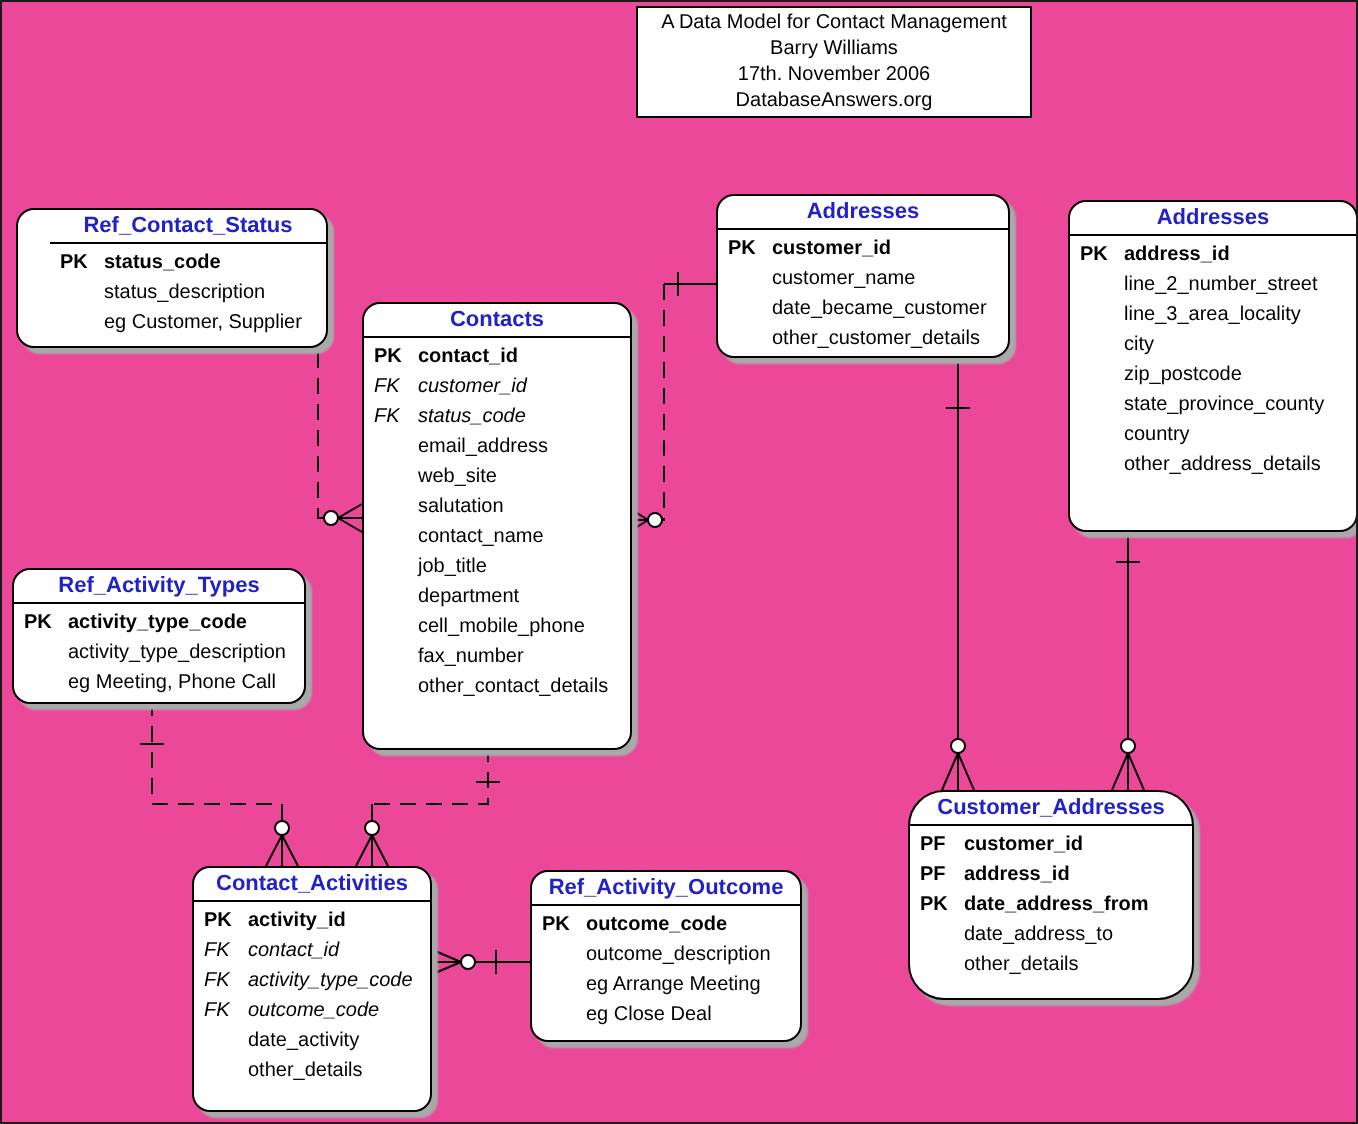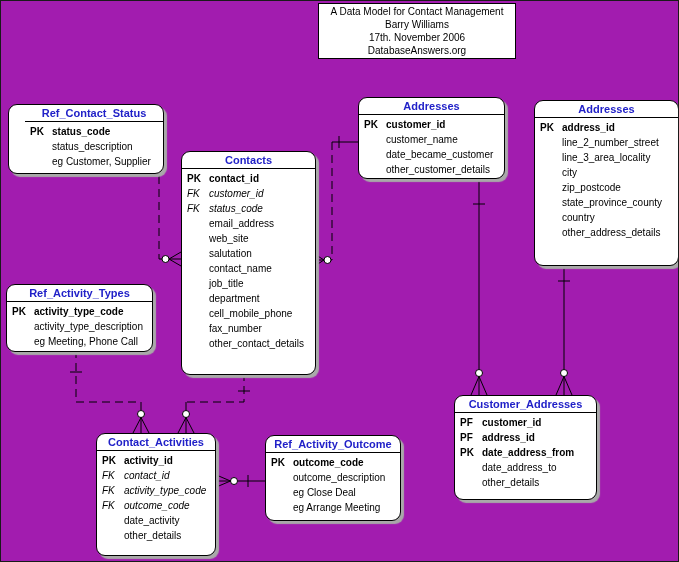--- a/index.html
+++ b/index.html
@@ -1,17 +1,17 @@
 <!DOCTYPE html>
 <html><head>
 <meta charset="utf-8">
 <style>
   html,body{margin:0;padding:0;background:#fff;}
   #canvas{
-    position:relative;width:677px;height:560px;background:#a21caf;
+    position:relative;width:677px;height:560px;background:#ec4899;
     border:1px solid #1a1a1a;
     font-family:"Liberation Sans", sans-serif;
     overflow:hidden;
   }
   
   .title-box{
     position:absolute;left:317px;top:2px;width:196px;height:54px;
     border:1px solid #000;background:#fff;
     display:flex;flex-direction:column;justify-content:center;
     text-align:center;font-size:10px;line-height:13px;color:#000;
@@ -335,31 +335,31 @@
           <span class="attr">outcome_code</span>
         </div>
 
         <div class="row s-plain">
           <span class="key"></span>
           <span class="attr">outcome_description</span>
         </div>
 
         <div class="row s-plain">
           <span class="key"></span>
+          <span class="attr">eg Arrange Meeting</span>
+        </div>
+
+        <div class="row s-plain">
+          <span class="key"></span>
           <span class="attr">eg Close Deal</span>
         </div>
-
-        <div class="row s-plain">
-          <span class="key"></span>
-          <span class="attr">eg Arrange Meeting</span>
-        </div>
-      </div>
-  </div>
-
-  <div class="entity" style="left:453px;top:394px;width:141px;height:103px;">
+      </div>
+  </div>
+
+  <div class="entity" style="left:453px;top:394px;width:141px;height:103px;border-radius:18px;">
     <div class="entity-title">Customer_Addresses</div>
     <div class="entity-rows">
 
         <div class="row s-pf">
           <span class="key">PF</span>
           <span class="attr">customer_id</span>
         </div>
 
         <div class="row s-pf">
           <span class="key">PF</span>

